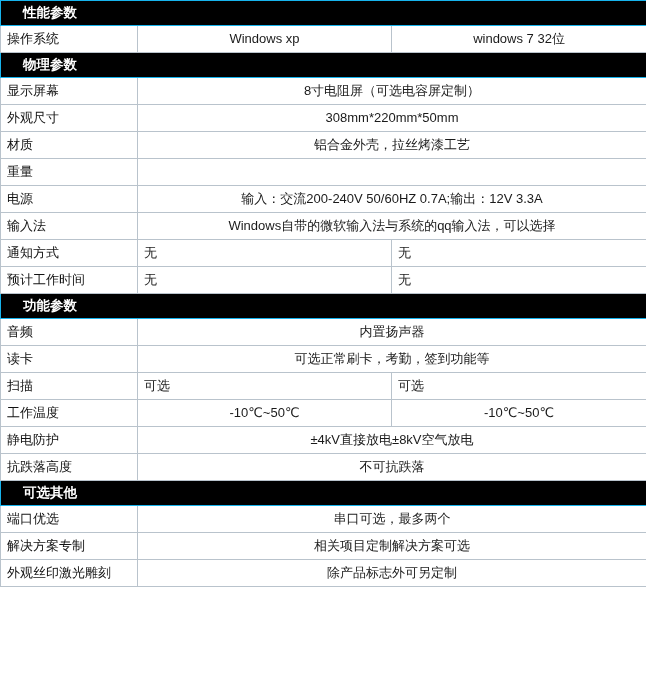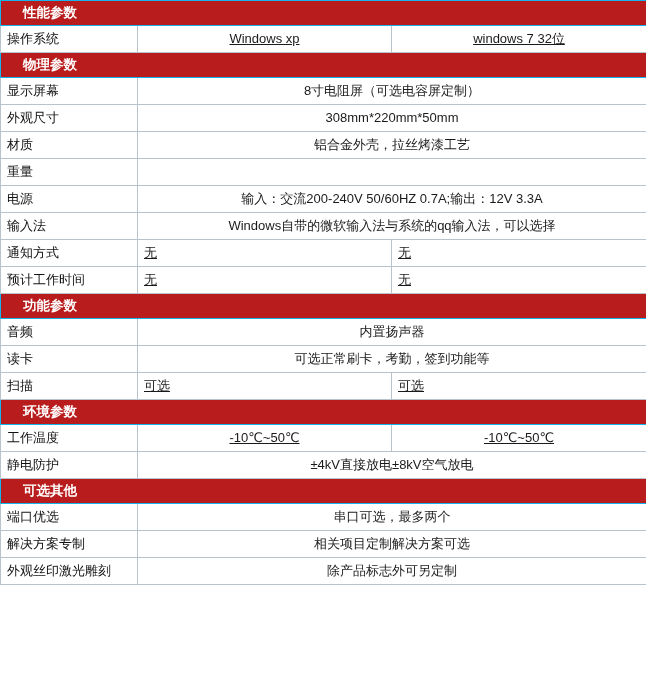--- a/index.html
+++ b/index.html
@@ -26,36 +26,35 @@
     padding: 0 6px;
     vertical-align: middle;
     font-size: 13px;
     line-height: 16px;
   }
   col.c1 { width: 137px; }
   col.c2 { width: 254px; }
   col.c3 { width: 255px; }
 
   tr.section td {
-    background: #b91c1c;
+    background: #000000;
     color: #ffffff;
     font-weight: bold;
     border: 1px solid #17b3ec;
     padding-left: 22px;
     font-size: 13.5px;
     height: 24px;
   }
   td.label {
     text-align: left;
     color: #111;
   }
   td.val {
     text-align: left;
     padding-left: 8px;
-    text-decoration: underline;
   }
   td.val.center {
     text-align: center;
   }
   td.merged {
     text-align: center;
     padding-left: 8px;
   }
 </style>
 </head>
@@ -122,31 +121,32 @@
       </tr>
       <tr>
         <td class="label">读卡</td>
         <td colspan="2" class="merged">可选正常刷卡，考勤，签到功能等</td>
       </tr>
       <tr>
         <td class="label">扫描</td>
         <td class="val">可选</td>
         <td class="val">可选</td>
       </tr>
-      <tr class="section">
-        <td colspan="3">环境参数</td>
-      </tr>
       <tr>
         <td class="label">工作温度</td>
         <td class="val center">-10℃~50℃</td>
         <td class="val center">-10℃~50℃</td>
       </tr>
       <tr>
         <td class="label">静电防护</td>
         <td colspan="2" class="merged">±4kV直接放电±8kV空气放电</td>
+      </tr>
+      <tr>
+        <td class="label">抗跌落高度</td>
+        <td colspan="2" class="merged">不可抗跌落</td>
       </tr>
       <tr class="section">
         <td colspan="3">可选其他</td>
       </tr>
       <tr>
         <td class="label">端口优选</td>
         <td colspan="2" class="merged">串口可选，最多两个</td>
       </tr>
       <tr>
         <td class="label">解决方案专制</td>

